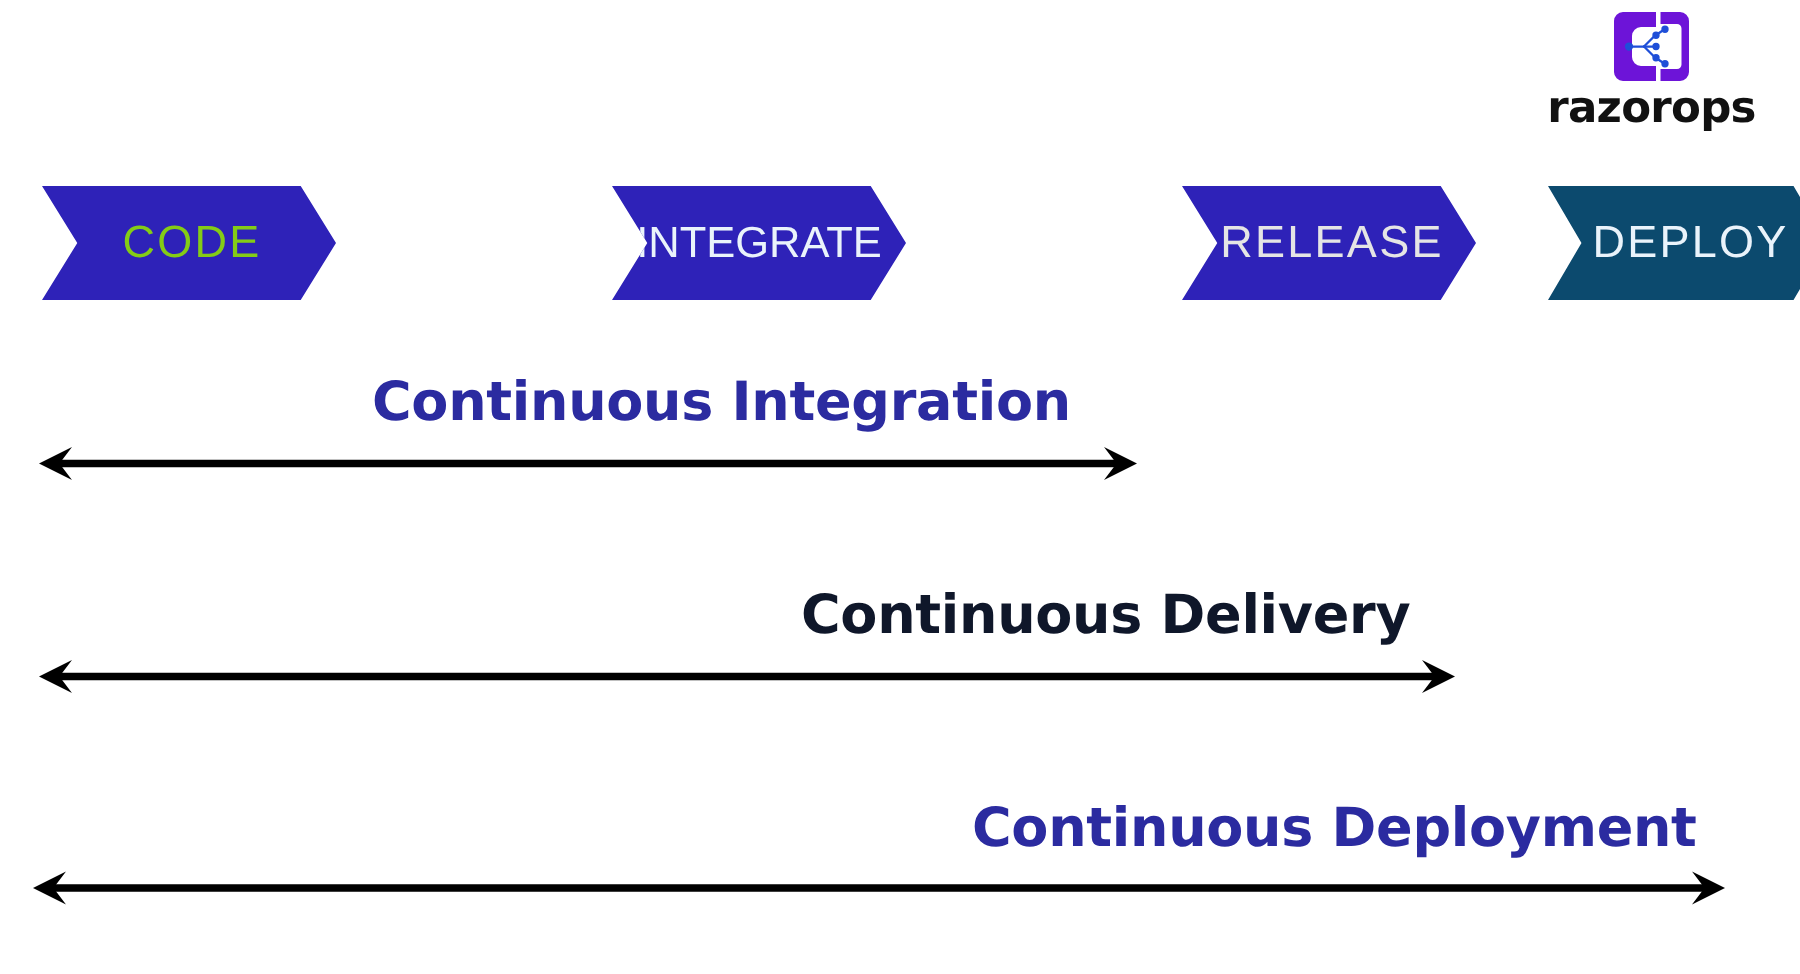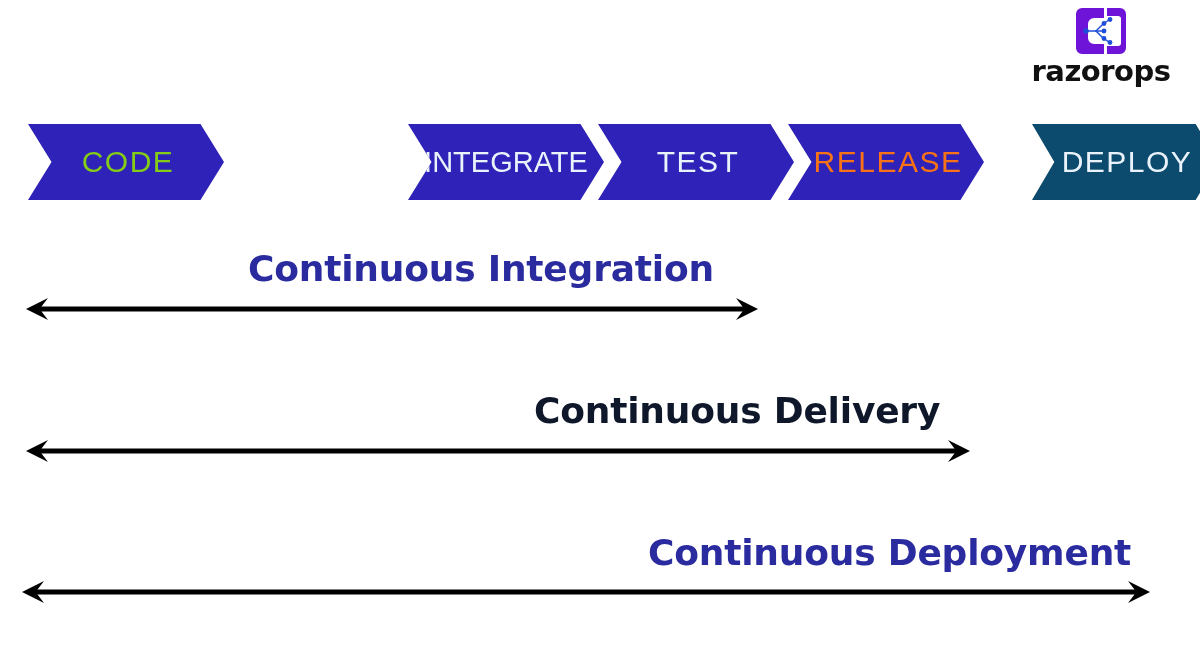--- a/index.html
+++ b/index.html
@@ -132,25 +132,22 @@
   <span id="brand-wordmark">razorops</span>
 </div>
 
 <div id="pipeline">
     <div class="chevron first" style="left: 0px; width: 196px; background: rgb(46, 34, 184);">
       <span class="chevron-label" style="color: #84cc16;">CODE</span>
     </div>
     <div class="chevron" style="left: 380px; width: 196px; background: rgb(46, 34, 184);">
       <span class="chevron-label tight" style="color: rgb(234, 243, 251);">INTEGRATE</span>
     </div>
-    <div class="chevron" style="left: 570px; width: 196px; background: rgb(46, 34, 184);">
-      <span class="chevron-label" style="color: rgb(234, 243, 251);">TEST</span>
-    </div>
     <div class="chevron" style="left: 760px; width: 196px; background: rgb(46, 34, 184);">
-      <span class="chevron-label" style="color: #f97316;">RELEASE</span>
+      <span class="chevron-label" style="color: #e5e5e5;">RELEASE</span>
     </div>
     <div class="chevron" style="left: 1004px; width: 186px; background: #0c4a6e; justify-content: center;">
       <span class="chevron-label" style="color: rgb(234, 243, 251);">DEPLOY</span>
     </div>
   </div>
 
 <div id="scopes">
     <div class="stage-row" style="top: 0px;">
       <div class="stage-label" style="left: 248px; top: 248px; color: rgb(43, 43, 160);">Continuous Integration</div>
       <div class="stage-arrow" style="left: 26px; top: 292px; width: 732px;">

